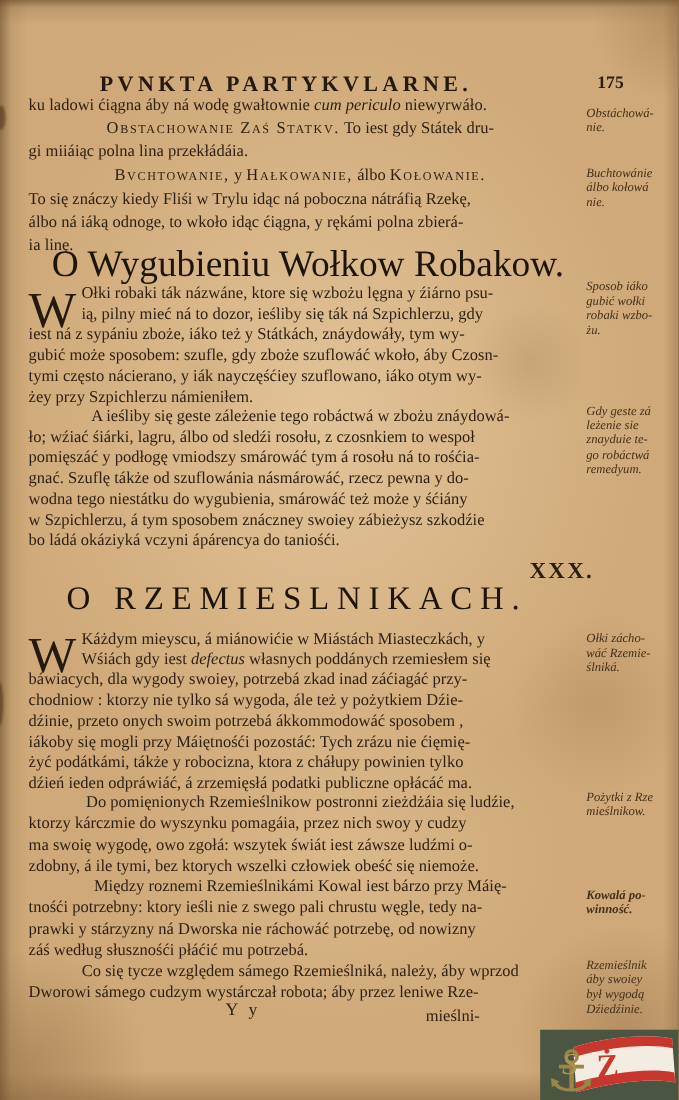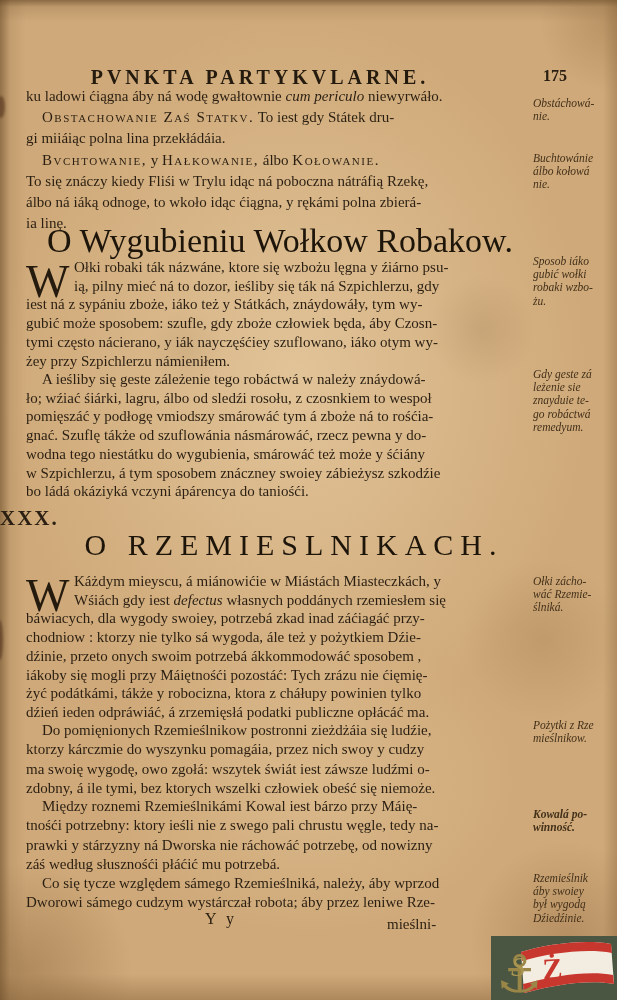--- a/index.html
+++ b/index.html
@@ -24,28 +24,28 @@
   }
   .abs{position:absolute;}
   
   .header-title{left:0;top:66px;width:520px;text-align:center;font-size:20px;font-weight:bold;letter-spacing:4px;color:#241a0e;}
   .page-number{left:543px;top:67px;font-size:16px;font-weight:bold;}
   
   .textblock{left:26px;width:478px;font-size:15px;line-height:21.2px;white-space:nowrap;}
   .lh18{line-height:18.7px;}
   .lh19{line-height:19.4px;}
   .line{white-space:nowrap;}
-  .ind{padding-left:16px;}
+  .ind{padding-left:16px;text-align:center;}
   .pad{padding-left:48px;}
   .it{font-style:italic;}
   .sc{font-variant:small-caps;letter-spacing:1.5px;}
   
   .h1{left:0;top:222px;width:560px;text-align:center;font-size:34px;color:#1d150a;}
-  .h2num{left:0;top:506px;width:540px;text-align:left;font-size:21px;font-weight:bold;letter-spacing:2px;}
-  .h2{left:0;top:528px;width:540px;text-align:center;font-size:30px;letter-spacing:7px;color:#1d150a;padding-left:24px;}
+  .h2num{left:0;top:506px;width:540px;text-align:right;font-size:21px;font-weight:bold;letter-spacing:2px;}
+  .h2{left:0;top:528px;width:540px;text-align:center;font-size:30px;letter-spacing:7px;color:#1d150a;}
   
   .dropcap{font-size:46px;line-height:40px;color:#241a0e;}
   
   .mnote{left:493px;width:120px;font-style:italic;font-size:11.5px;line-height:13.2px;color:#42301a;}
   .mnote .line{white-space:nowrap;margin-left:40px;}
   
   .signature{left:205px;top:910px;font-size:16px;letter-spacing:3px;}
   .catchword{left:387px;top:904px;font-size:15px;margin-top:12px;}
   
   .watermark{left:491px;top:936px;width:126px;height:64px;}
@@ -69,28 +69,28 @@
       <div class="line">álbo ná iáką odnoge, to wkoło idąc ćiągna, y rękámi polna zbierá-</div>
       <div class="line">ia linę.</div>
     </div>
 
   <div class="abs h1">O Wygubieniu Wołkow Robakow.</div>
   <div class="abs dropcap" style="left:26px;top:262px;">W</div>
   <div class="abs textblock lh18" style="top:258px;">
       <div class="line pad">Ołki robaki ták názwáne, ktore się wzbożu lęgna y źiárno psu-</div>
       <div class="line pad">ią, pilny mieć ná to dozor, ieśliby się ták ná Szpichlerzu, gdy</div>
       <div class="line">iest ná z sypániu zboże, iáko też y Státkách, znáydowáły, tym wy-</div>
-      <div class="line">gubić może sposobem: szufle, gdy zboże człowiek będa, áby Czosn-</div>
+      <div class="line">gubić może sposobem: szufle, gdy zboże szuflowáć wkoło, áby Czosn-</div>
       <div class="line">tymi często nácierano, y iák nayczęśćiey szuflowano, iáko otym wy-</div>
       <div class="line">żey przy Szpichlerzu námieniłem.</div>
     </div>
   <div class="abs textblock lh18" style="top:370px;">
-      <div class="line ind">A ieśliby się geste záleżenie tego robáctwá w należy znáydowá-</div>
+      <div class="line ind">A ieśliby się geste záleżenie tego robáctwá w zbożu znáydowá-</div>
       <div class="line">ło; wźiać śiárki, lagru, álbo od sledźi rosołu, z czosnkiem to wespoł</div>
-      <div class="line">pomięszáć y podłogę vmiodszy smárowáć tym á zboże ná to rośćia-</div>
+      <div class="line">pomięszáć y podłogę vmiodszy smárowáć tym á rosołu ná to rośćia-</div>
       <div class="line">gnać.  Szuflę tákże od szuflowánia násmárowáć, rzecz pewna y do-</div>
       <div class="line">wodna tego niestátku do wygubienia, smárowáć też może y śćiány</div>
       <div class="line">w Szpichlerzu, á tym sposobem znáczney swoiey zábieżysz szkodźie</div>
       <div class="line">bo ládá okáziyká vczyni ápárencya do taniośći.</div>
     </div>
 
   <div class="abs h2num">XXX.</div>
   <div class="abs h2">O RZEMIESLNIKACH.</div>
   <div class="abs dropcap" style="left:26px;top:576px;">W</div>
   <div class="abs textblock lh18" style="top:572px;">

